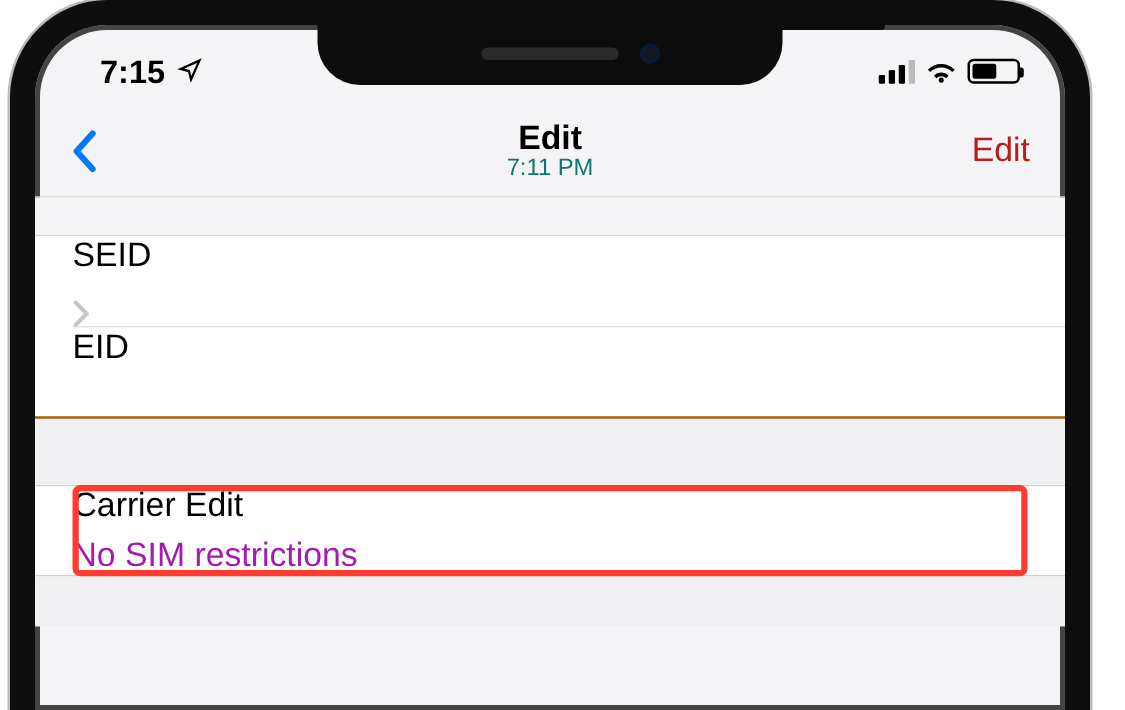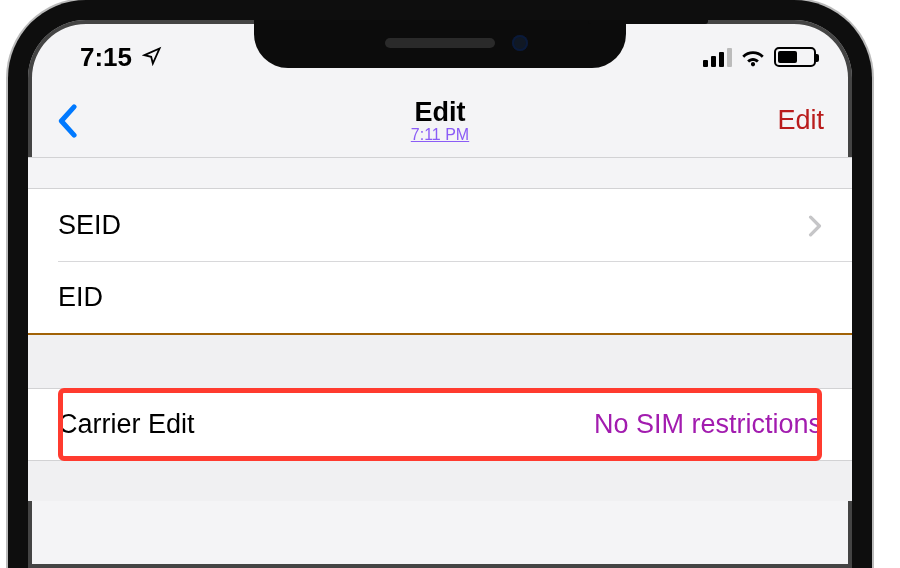--- a/index.html
+++ b/index.html
@@ -106,35 +106,36 @@
     height: 74px;
     display:flex;
     align-items:center;
     justify-content:space-between;
     padding: 0 28px;
     border-bottom: 1px solid #d2d2d4;
   }
   .nav-back { width:60px; display:flex; align-items:center; }
   .nav-title { text-align:center; flex:1; }
   .nav-title .t1 { font-size:27px; font-weight:600; color:#000; }
-  .nav-title .t2 { font-size:16px; color:#8b5cf6; margin-top:-2px;text-decoration:underline; }
+  .nav-title .t2 { font-size:19px; color:#0f766e; margin-top:-2px; }
   .nav-edit { width:60px; text-align:right; font-size:27px; color:#b91c1c; }
 
   
   .list { background:#f4f4f6; }
   .cell {
     background:#fff;
     padding: 0 30px;
     height: 73px;
     display:flex;
-    align-items:center;
+    align-items:flex-start;
     justify-content:space-between;
     font-size:27px;
     color:#000;
     position:relative;
+    flex-direction:column;
   }
   .cell .label { color:#000; }
   .cell .value { color:#a21caf; }
   .cell .chev { color:#c6c6c8; display:flex; }
   .sep-inner::after {
     content:""; position:absolute; left:30px; right:0; bottom:0; height:1px; background:#d8d8da;
   }
   .sep-full-bottom { border-bottom:2px solid #a16207; }
   .gap { height: 53px; background:#f0f0f2; }
   .highlight {

